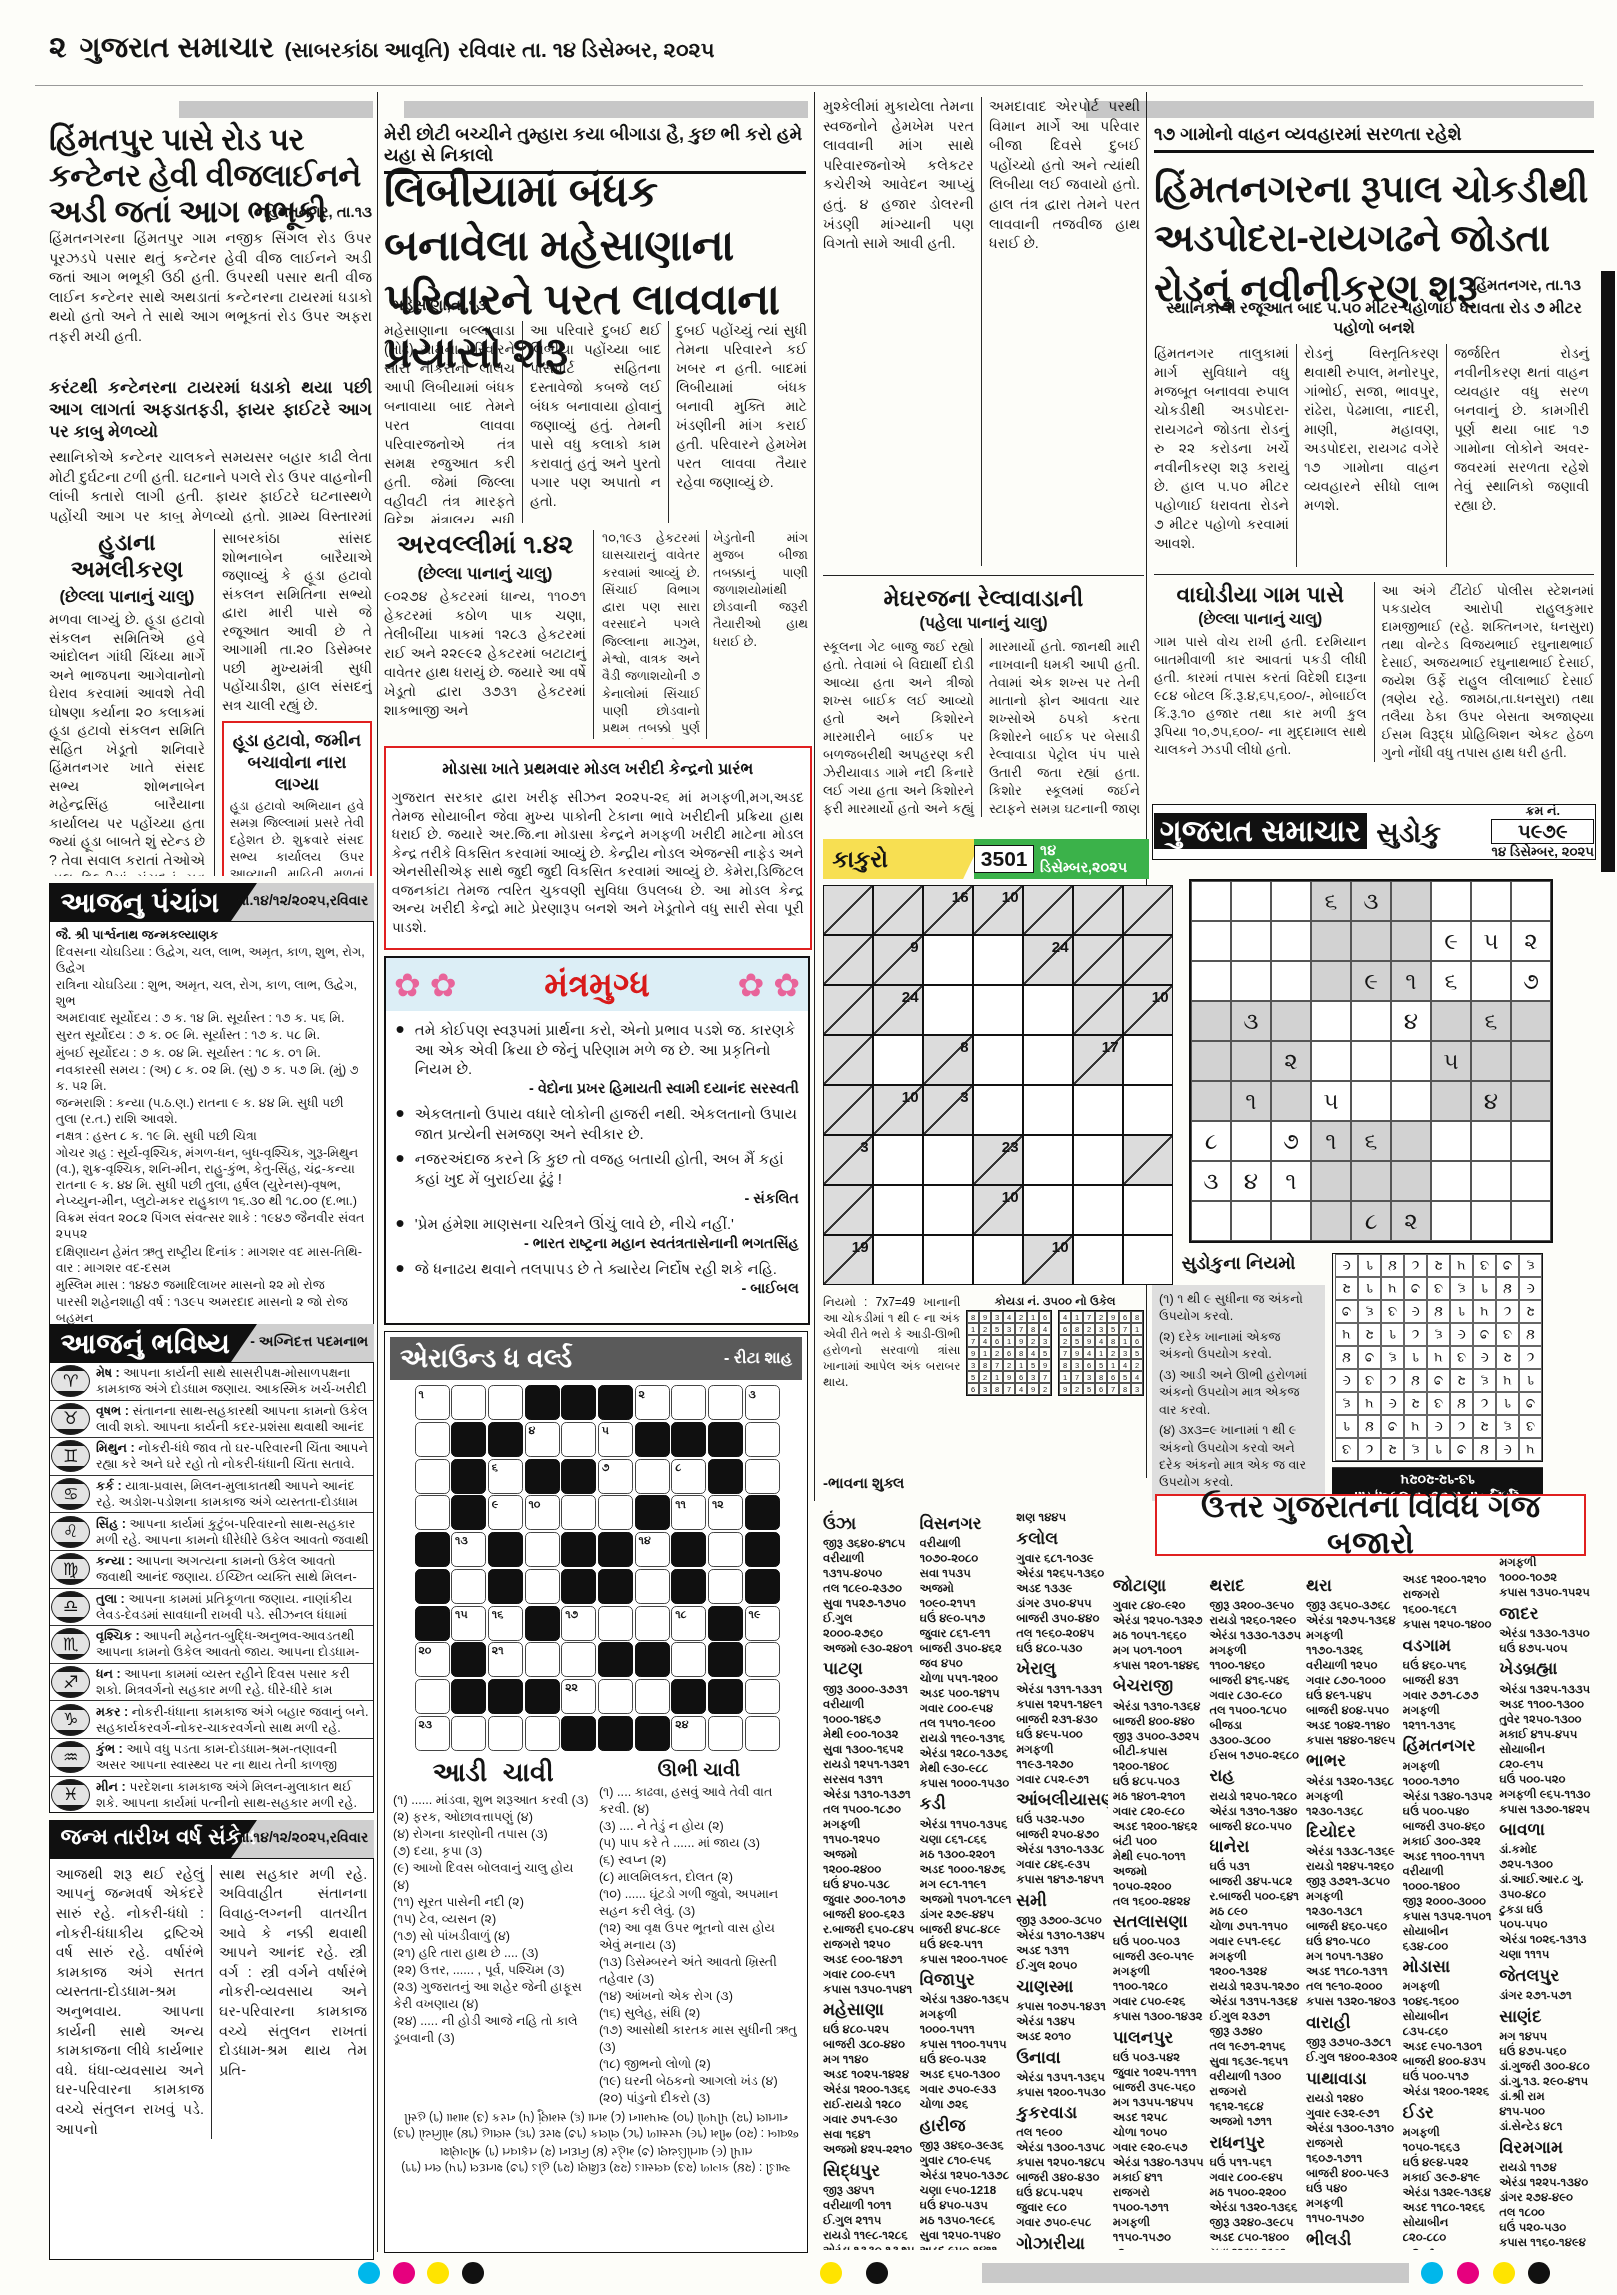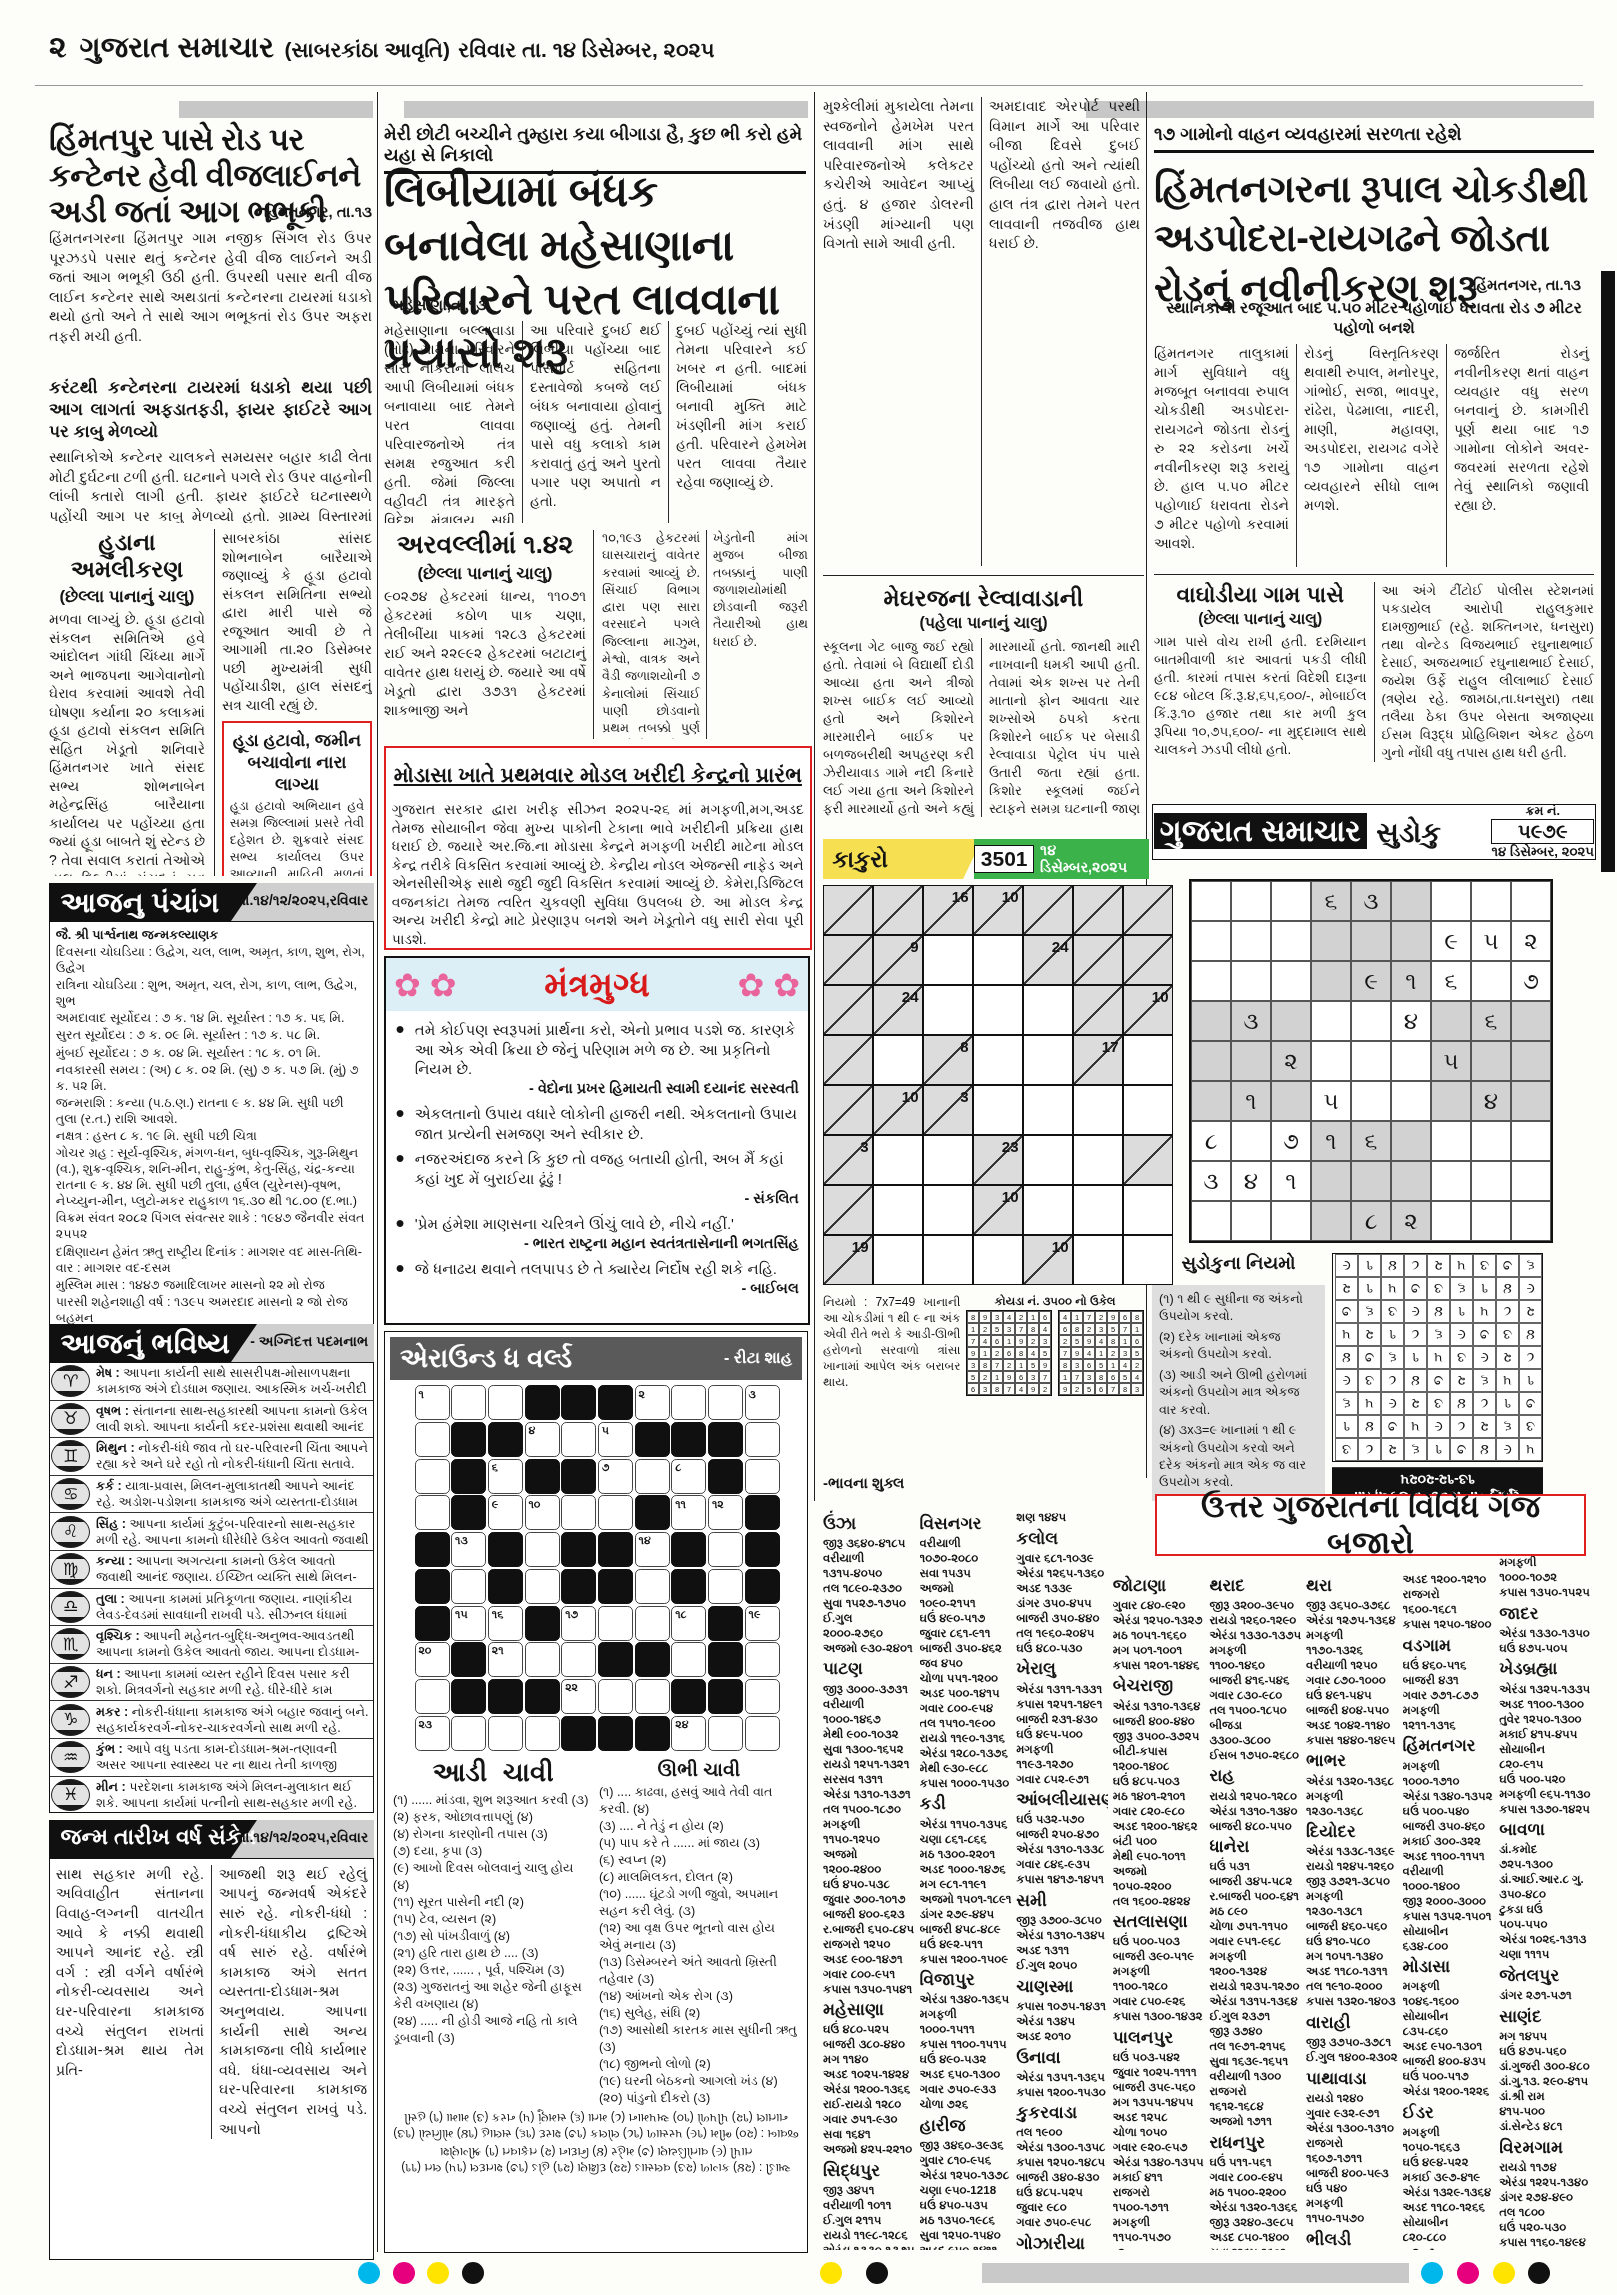--- a/index.html
+++ b/index.html
@@ -194,22 +194,22 @@
 
   <div class="abs" style="left:49px;top:1820px;width:325px;">
     <div class="sechead">
       <div class="gray"></div>
       <div class="blk"></div>
       <div class="t" style="font-size:22px;">જન્મ તારીખ વર્ષ સંકેત</div>
       <div class="r">તા.૧૪/૧૨/૨૦૨૫,રવિવાર</div>
     </div>
     <div class="panel" style="height:388px;padding:5.8px;overflow:hidden;">
       <div class="cols">
+        <div class="j" style="width:149px;font-size:14.4px;line-height:19.6px;">આજથી શરૂ થઈ રહેલું આપનું જન્મવર્ષ એકંદરે સારું રહે. નોકરી-ધંધો : નોકરી-ધંધાકીય દ્રષ્ટિએ વર્ષ સારું રહે. વર્ષારંભે કામકાજ અંગે સતત વ્યસ્તતા-દોડધામ-શ્રમ અનુભવાય. આપના કાર્યની સાથે અન્ય કામકાજના લીધે કાર્યભાર વધે. ધંધા-વ્યવસાય અને ઘર-પરિવારના કામકાજ વચ્ચે સંતુલન રાખવું પડે. આપનો</div>
         <div class="j" style="width:149px;font-size:14.4px;line-height:19.6px;">સાથ સહકાર મળી રહે. અવિવાહીત સંતાનના વિવાહ-લગ્નની વાતચીત આવે કે નક્કી થવાથી આપને આનંદ રહે. સ્ત્રી વર્ગ : સ્ત્રી વર્ગને વર્ષારંભે નોકરી-વ્યવસાય અને ઘર-પરિવારના કામકાજ વચ્ચે સંતુલન રાખતાં દોડધામ-શ્રમ થાય તેમ પ્રતિ-</div>
-        <div class="j" style="width:149px;font-size:14.4px;line-height:19.6px;">આજથી શરૂ થઈ રહેલું આપનું જન્મવર્ષ એકંદરે સારું રહે. નોકરી-ધંધો : નોકરી-ધંધાકીય દ્રષ્ટિએ વર્ષ સારું રહે. વર્ષારંભે કામકાજ અંગે સતત વ્યસ્તતા-દોડધામ-શ્રમ અનુભવાય. આપના કાર્યની સાથે અન્ય કામકાજના લીધે કાર્યભાર વધે. ધંધા-વ્યવસાય અને ઘર-પરિવારના કામકાજ વચ્ચે સંતુલન રાખવું પડે. આપનો</div>
       </div>
     </div>
   </div>
 
   <div class="abs kicker" style="left:384px;top:124px;width:422px;font-size:18px;">મેરી છોટી બચ્ચીને તુમ્હારા કયા બીગાડા હૈ, કુછ ભી કરો હમે યહા સે નિકાલો</div>
   <div class="abs headline" style="left:384px;top:165px;width:424px;font-size:43px;line-height:1.25;">લિબીયામાં બંધક બનાવેલા મહેસાણાના પરિવારને પરત લાવવાના પ્રયાસો શરૂ</div>
   <div class="abs dateline" style="left:393px;top:296px;font-size:15px;">મહેસાણા,તા.૧૩</div>
   <div class="abs cols" style="left:384px;top:321px;width:424px;height:202px;overflow:hidden;" id="libya-cols">
       <div class="j" style="width: 131px; font-size: 14px; line-height: 19px;">મહેસાણાના બલ્લાવાડા (મોઢે) ગામના પરિવારને સારી નોકરીની લાલચ આપી લિબીયામાં બંધક બનાવાયા બાદ તેમને પરત લાવવા પરિવારજનોએ તંત્ર સમક્ષ રજુઆત કરી હતી. જેમાં જિલ્લા વહીવટી તંત્ર મારફતે વિદેશ મંત્રાલય સુધી વિગતો પહોં­ચાડાઈ હતી.</div>
       <div class="j" style="width: 131px; font-size: 14px; line-height: 19px;">આ પરિવારે દુબઈ થઈ લિબીયા પહોંચ્યા બાદ પાસપોર્ટ સહિતના દસ્તાવેજો કબજે લઈ બંધક બનાવાયા હોવાનું જણાવ્યું હતું. તેમની પાસે વધુ કલાકો કામ કરાવાતું હતું અને પુરતો પગાર પણ અપાતો ન હતો.</div>
@@ -218,21 +218,21 @@
 
   <div class="abs" style="left:384px;top:530px;width:202px;height:209px;overflow:hidden;border-right:1.2px solid #2a2a2a;padding-right:7px;">
     <div class="ctr b" style="font-size:25.4px;">અરવલ્લીમાં ૧.૪૨</div>
     <div class="ctr b" style="font-size:17px;margin:3.5px 0;">(છેલ્લા પાનાનું ચાલુ)</div>
     <div class="j" style="font-size:14px;line-height:19px;">૯૦૨૭૪ હેકટરમાં ધાન્ય, ૧૧૦૭૧ હેકટરમાં કઠોળ પાક ચણા, તેલીબીંયા પાકમાં ૧૨૮૩ હેકટરમાં રાઈ અને ૨૨૯૯૨ હેકટરમાં બટાટાનું વાવેતર હાથ ધરાયું છે. જયારે આ વર્ષે ખેડૂતો દ્વારા ૩૭૩૧ હેકટરમાં શાકભાજી અને</div>
   </div>
   <div class="abs j" style="left:602px;top:530px;width:98px;height:209px;overflow:hidden;font-size:12.7px;line-height:17.3px;border-right:1.2px solid #2a2a2a;padding-right:5.8px;">૧૦,૧૯૩ હેકટરમાં ઘાસચારાનું વાવેતર કરવામાં આવ્યું છે. સિંચાઈ વિભાગ દ્વારા પણ સારા વરસાદને પગલે જિલ્લાના માઝુમ, મેશ્વો, વાત્રક અને વૈડી જળાશયોની ૭ કેનાલોમાં સિંચાઈ પાણી છોડવાનો પ્રથમ તબક્કો પુર્ણ કરાયો છે. અને</div>
   <div class="abs j" style="left:713px;top:530px;width:95px;height:209px;overflow:hidden;font-size:12.7px;line-height:17.3px;">ખેડુતોની માંગ મુજબ બીજા તબક્કાનું પાણી જળાશયોમાંથી છોડવાની જરૂરી તૈયારીઓ હાથ ધરાઈ છે.</div>
 
   <div class="abs redbox" style="left:384px;top:746px;width:412px;height:191px;padding:4.6px 5.8px;overflow:hidden;">
-    <div class="ctr b" style="font-size:21px;line-height:43px;text-decoration:underline;">મોડાસા ખાતે પ્રથમવાર મોડલ ખરીદી કેન્દ્રનો પ્રારંભ</div>
+    <div class="ctr b" style="font-size:16px;line-height:31px;">મોડાસા ખાતે પ્રથમવાર મોડલ ખરીદી કેન્દ્રનો પ્રારંભ</div>
     <div class="j" style="font-size:14px;line-height:18.5px;margin-top:4.6px;">ગુજરાત સરકાર દ્વારા ખરીફ સીઝન ૨૦૨૫-૨૬ માં મગફળી,મગ,અડદ તેમજ સોયાબીન જેવા મુખ્ય પાકોની ટેકાના ભાવે ખરીદીની પ્રક્રિયા હાથ ધરાઈ છે. જયારે અર.જિ.ના મોડાસા કેન્દ્રને મગફળી ખરીદી માટેના મોડલ કેન્દ્ર તરીકે વિકસિત કરવામાં આવ્યું છે. કેન્દ્રીય નોડલ એજન્સી નાફેડ અને એનસીસીએફ સાથે જુદી જુદી વિકસિત કરવામાં આવ્યું છે. કેમેરા,ડિજિટલ વજનકાંટા તેમજ ત્વરિત ચુકવણી સુવિધા ઉપલબ્ધ છે. આ મોડલ કેન્દ્ર અન્ય ખરીદી કેન્દ્રો માટે પ્રેરણારૂપ બનશે અને ખેડૂતોને વધુ સારી સેવા પૂરી પાડશે.</div>
   </div>
 
   <div class="abs" style="left:384px;top:956px;width:422px;height:365px;border:2.3px solid #111;background:#fff;overflow:hidden;">
     <div style="height:53px;background:#dceef6;display:flex;align-items:center;justify-content:space-between;padding:0 8px;">
       <span style="font-size:32px;color:#e8649a;">✿ ✿</span>
       <span class="b" style="font-size:34px;color:#d81a1a;">મંત્રમુગ્ધ</span>
       <span style="font-size:32px;color:#e8649a;">✿ ✿</span>
     </div>
     <div id="mantra-items" style="padding:3.5px 9.2px;">

